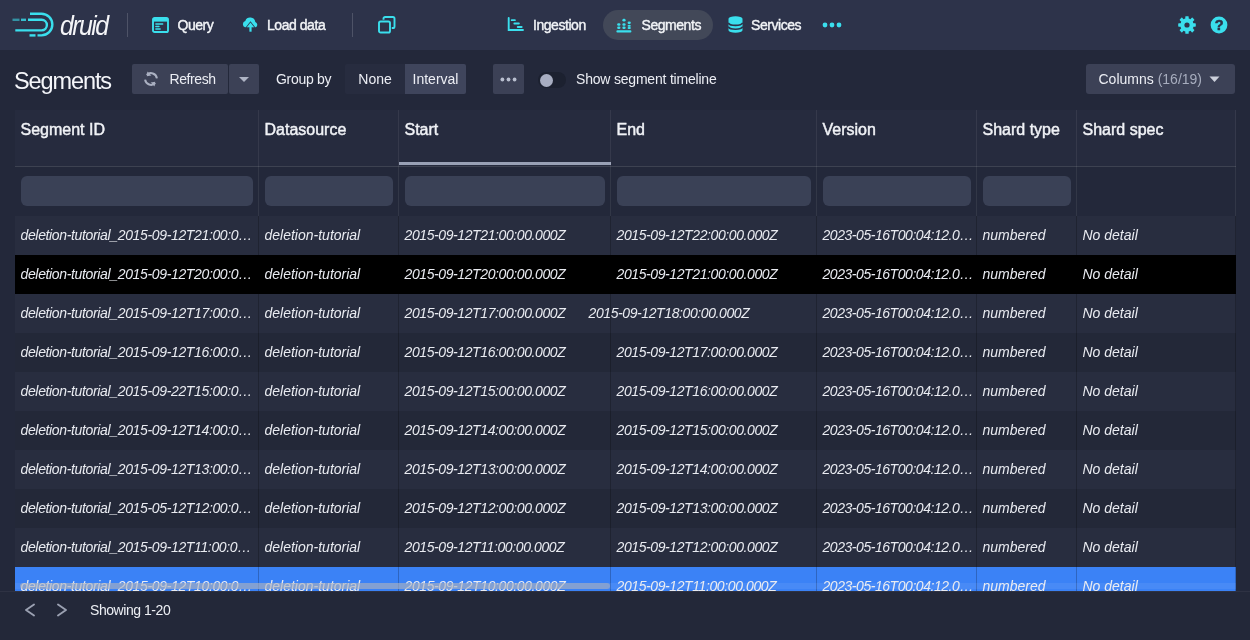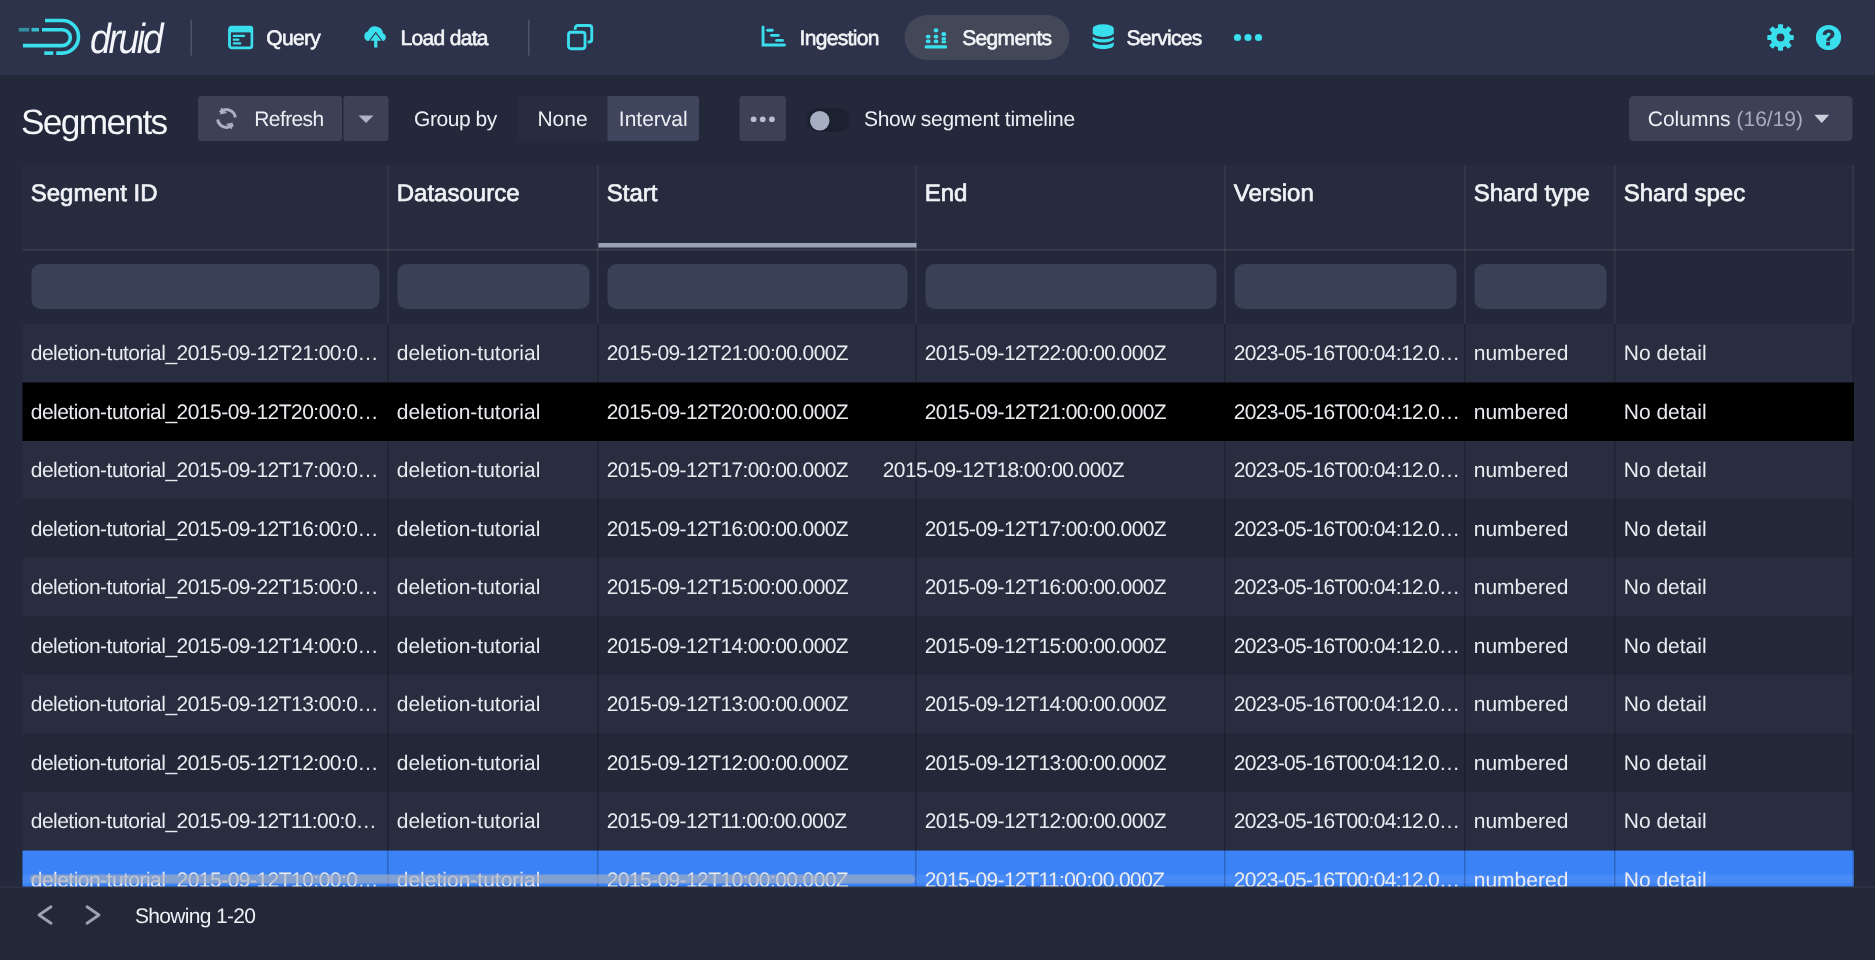--- a/index.html
+++ b/index.html
@@ -11,21 +11,21 @@
 .navtxt { position:absolute; top:0; height:50px; line-height:50px; font-size:14px; font-weight:400; -webkit-text-stroke:0.4px #f2f4f7; color:#f2f4f7; letter-spacing:-0.45px; }
 .navdiv { position:absolute; top:13px; width:1px; height:24px; background:rgba(255,255,255,0.16); }
 #pill { position:absolute; left:603px; top:10px; width:110px; height:30px; border-radius:15px; background:#424858; }
 
 #title { position:absolute; left:14px; top:70px; font-size:23.5px; line-height:23.5px; letter-spacing:-1.1px; font-weight:400; color:#f5f6fa; }
 .btn { position:absolute; top:64px; height:30px; background:#3c4156; border-radius:2px; }
 .btxt { font-size:14px; color:#eceef4; line-height:30px; }
 
 .th { position:absolute; top:110px; height:56px; padding:11px 6px 0 5.5px; font-size:16px; font-weight:400; -webkit-text-stroke:0.45px #f0f2f6; color:#f0f2f6; }
 .filt { position:absolute; top:175.5px; height:30px; background:#3a4156; border-radius:6px; }
-.tr { position:absolute; left:15px; width:1221px; height:39px; }
+.tr { position:absolute; left:15px; width:1221px; height:39px;font-style:italic; }
 .td { position:absolute; top:0; height:39px; line-height:39px; padding:0 6px 0 5.5px; font-size:14px;
       color:#e9ebf1; white-space:nowrap; overflow:hidden; }
 </style></head>
 <body>
 <div id="wrap">
 
 <div class="abs" style="left:15px;top:110px;width:1221px;height:56px;background:#262b3e"></div>
 <div class="th" style="left:15px;width:244px">Segment ID</div>
     <div class="th" style="left:259px;width:140px">Datasource</div>
     <div class="th" style="left:399px;width:212px">Start</div>

